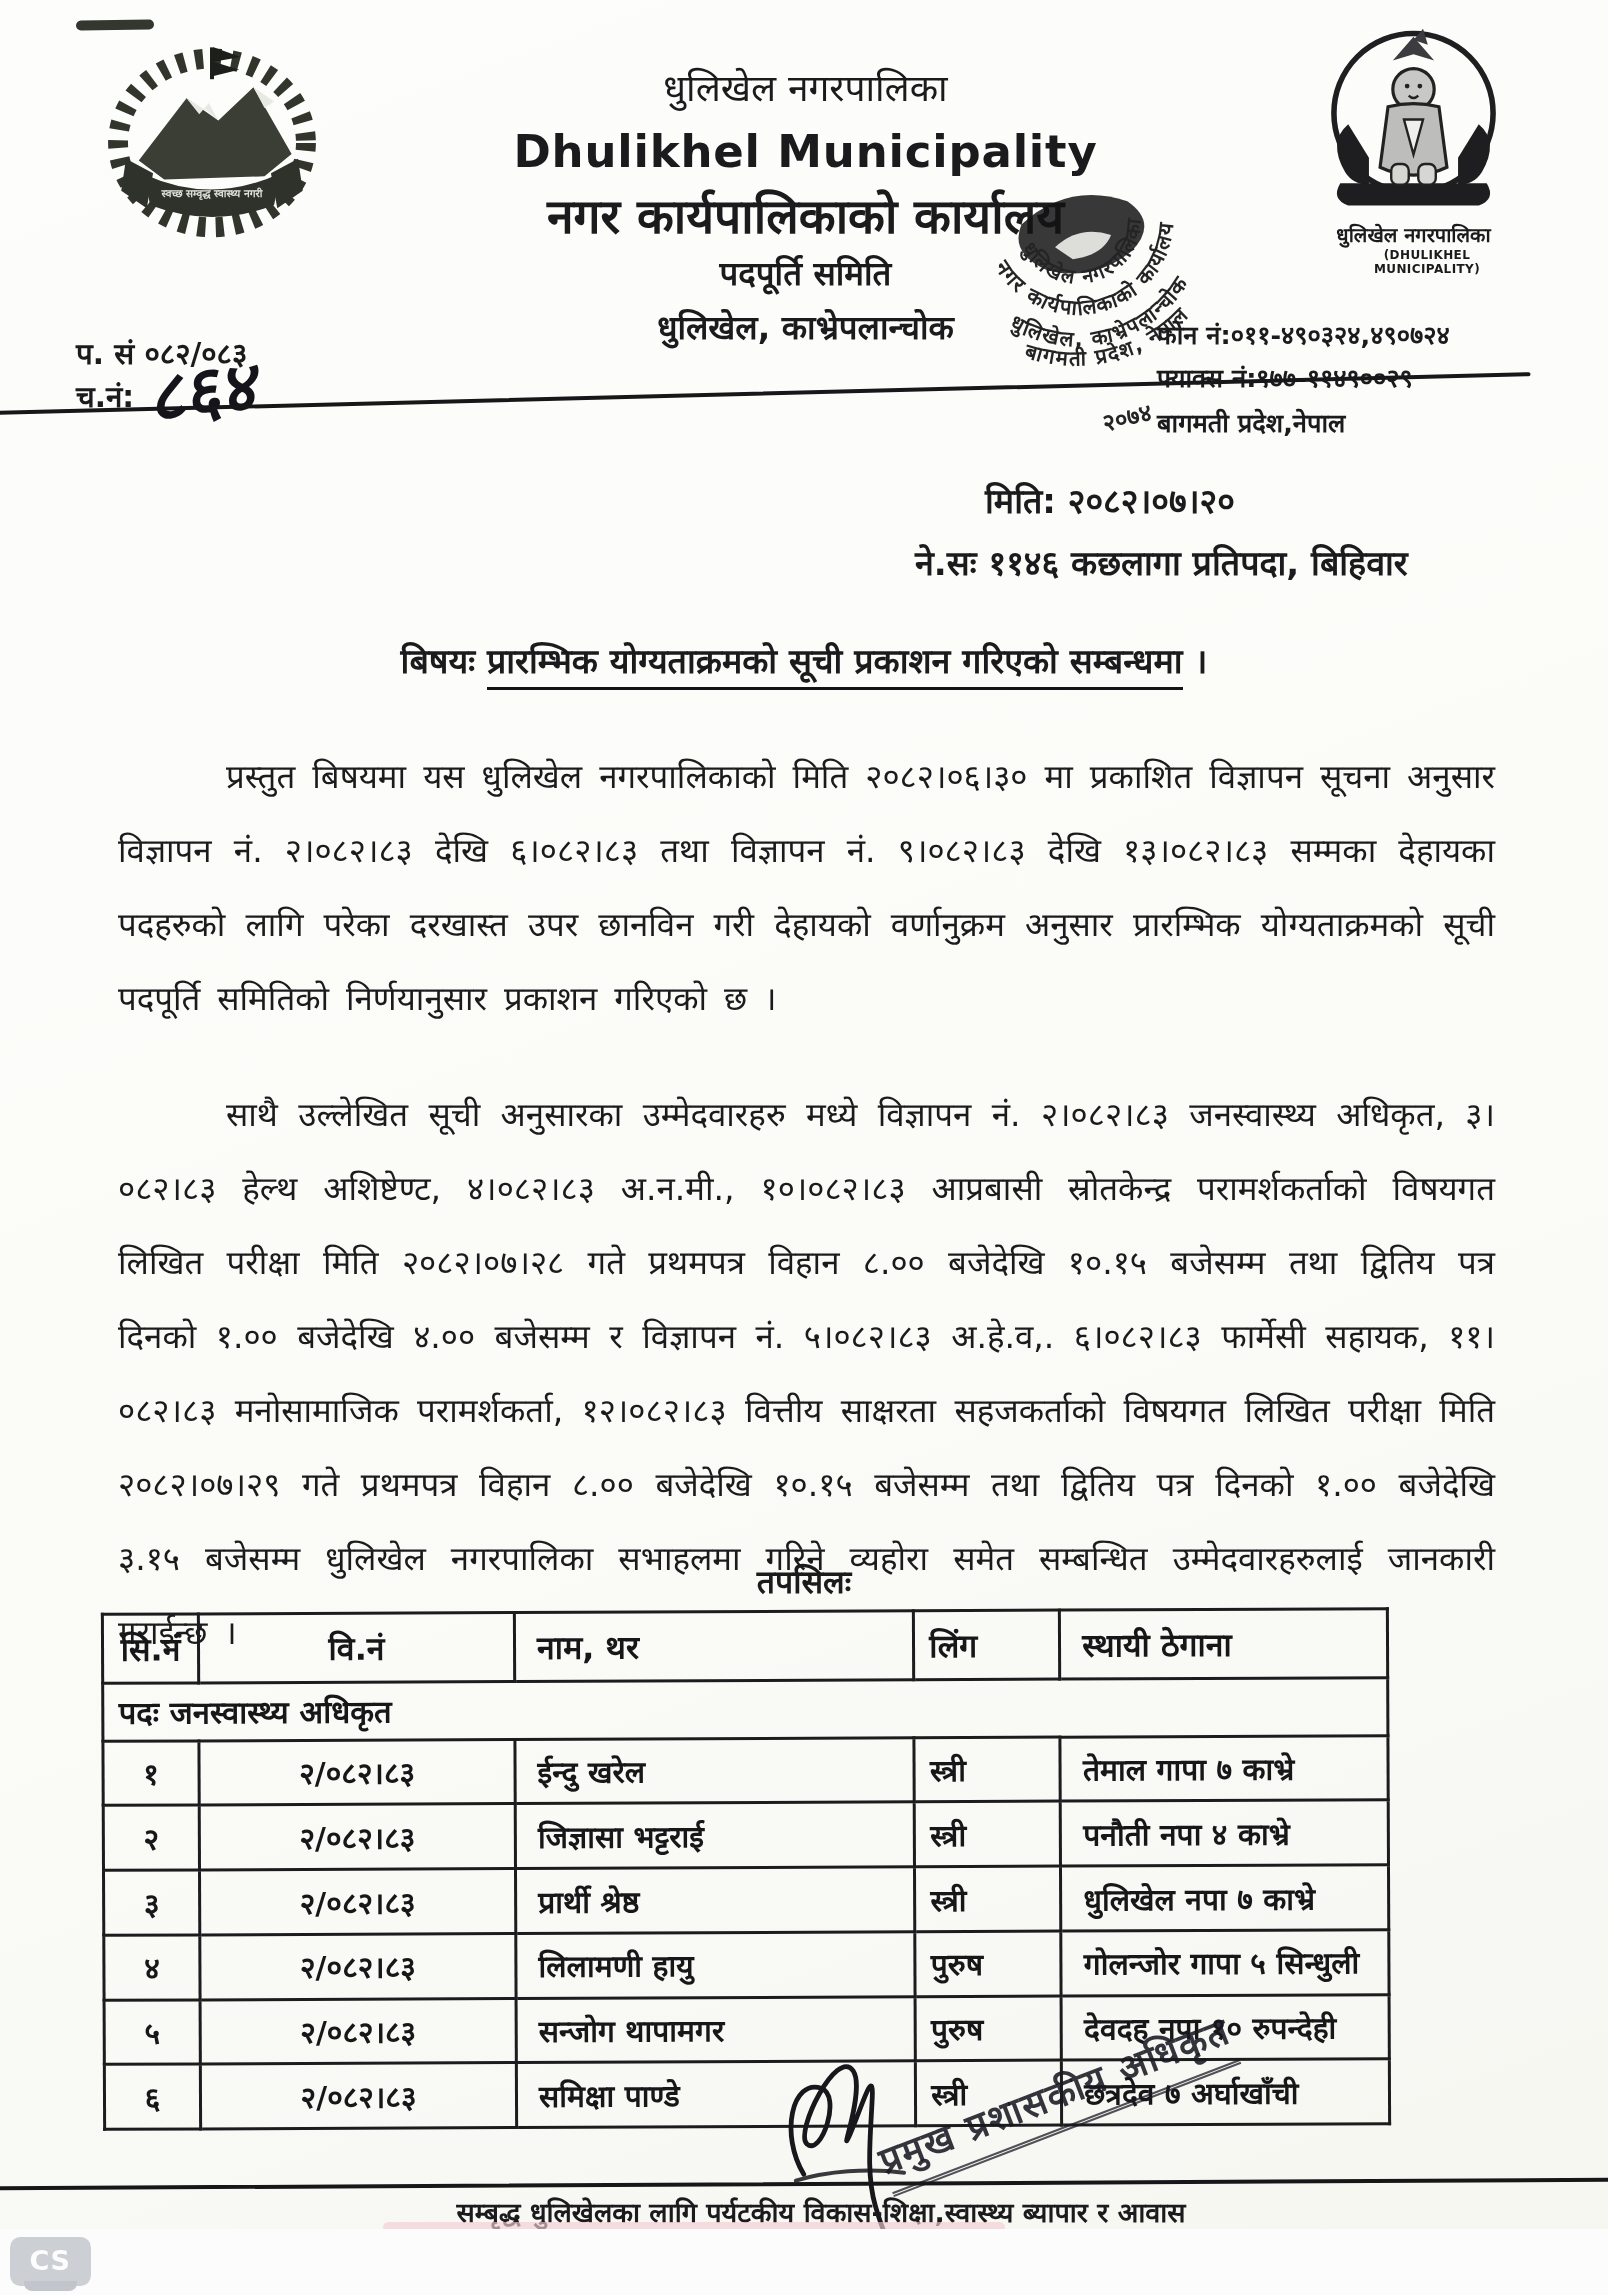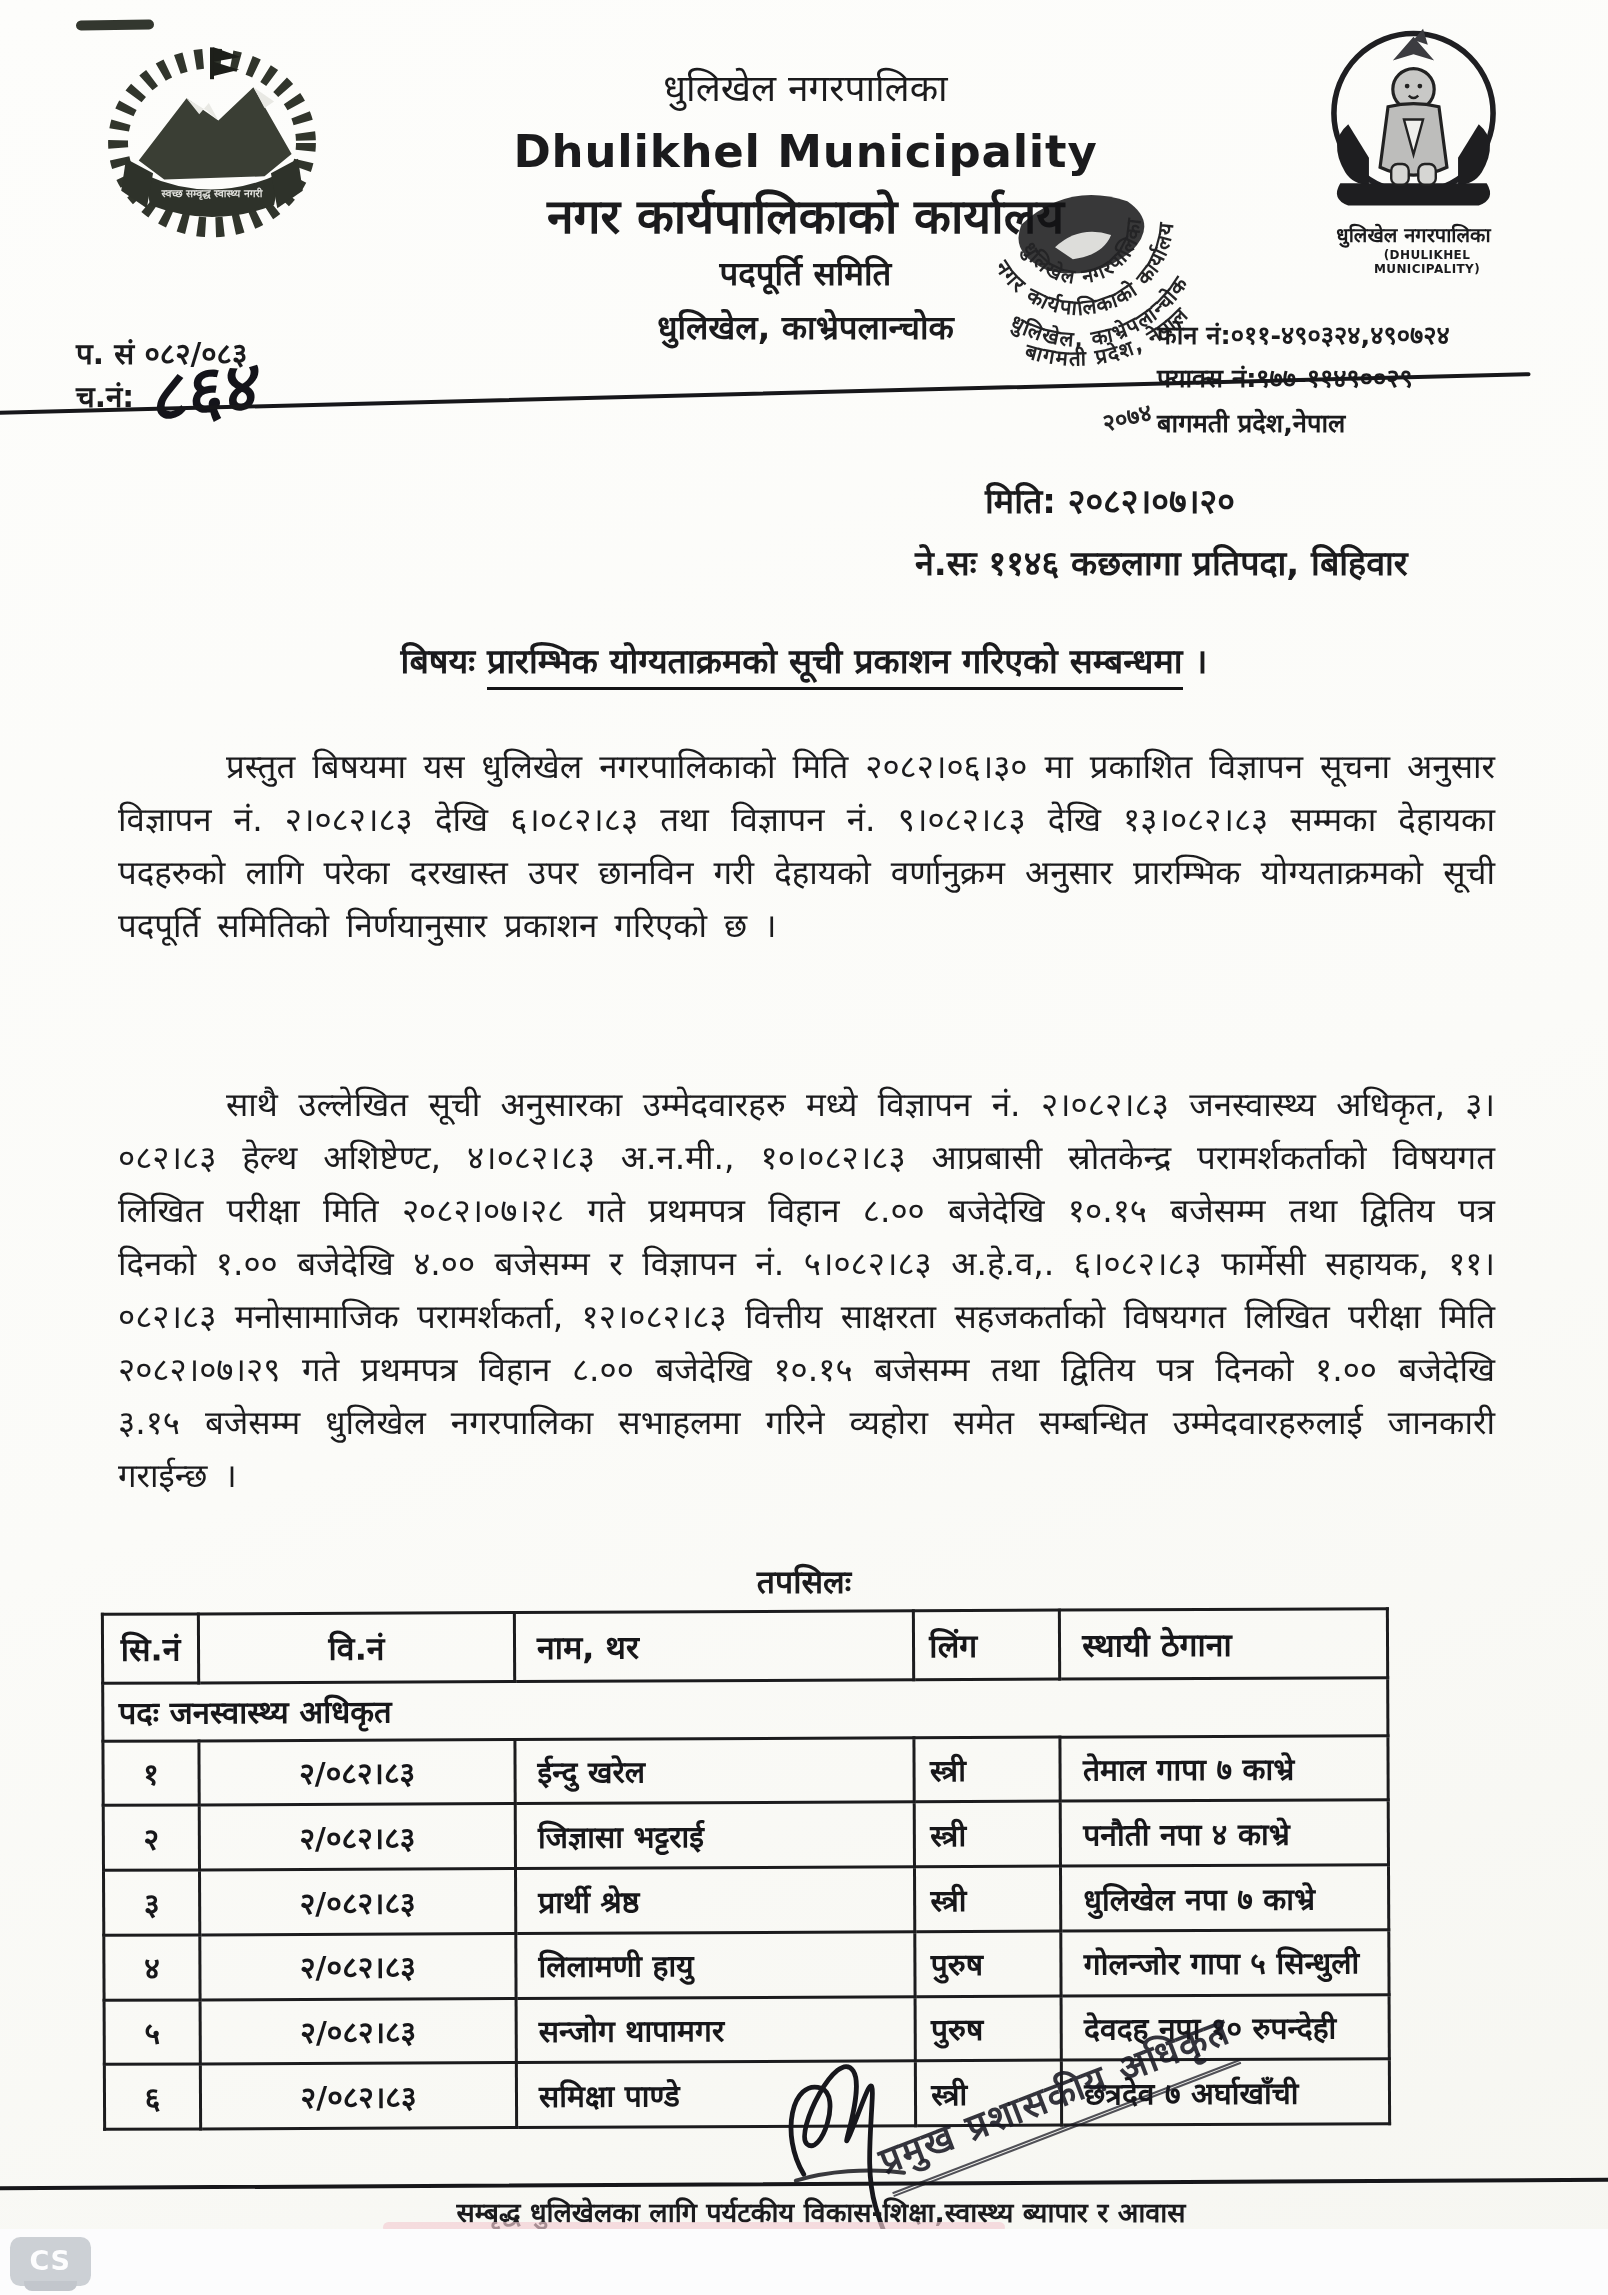--- a/index.html
+++ b/index.html
@@ -36,21 +36,21 @@
   .chn-label{left:76px;top:375px;font-size:29.5px;font-weight:700;}
   .chn-hand{left:153px;top:341px;font-size:69px;font-weight:600;transform:rotate(-7deg) skewX(-10deg);color:#14141a;}
   .rule-top{left:-6.4px;top:411px;width:1537px;height:4px;background:#17171a;transform:rotate(-1.45deg);transform-origin:left center;border-radius:2.4px;}
   
   .date1{left:985px;top:477px;font-size:34px;font-weight:600;}
   .date2{left:915px;top:539px;font-size:34px;font-weight:600;white-space:nowrap;}
   
   .subject{left:0;top:637px;width:100%;text-align:center;font-size:34px;font-weight:600;}
   .subject .u{border-bottom:3.2px solid #141416;padding-bottom:5.6px;}
   
-  .para{left:118px;width:1377px;font-size:33px;line-height:53px;font-weight:500;text-align:justify;text-indent:108px;word-spacing:6.4px;}
+  .para{left:118px;width:1377px;font-size:33px;line-height:74px;font-weight:500;text-align:justify;text-indent:108px;word-spacing:6.4px;}
   .para1{top:740px;}
   .para2{top:1078px;}
   .tapasil{left:0;top:1559px;width:100%;text-align:center;font-size:32px;font-weight:700;}
   
   .tbl{left:102px;top:1610px;width:1288px;border-collapse:collapse;table-layout:fixed;transform:rotate(-.25deg);}
   .tbl td,.tbl th{border:3.2px solid #1c1c1e;font-size:30px;font-weight:600;color:#17171a;padding:6.4px 8px;overflow:hidden;white-space:nowrap;}
   .tbl th{font-size:32px;font-weight:700;text-align:center;height:53px;}
   .tbl .c1{width:77px;text-align:center;}
   .tbl .c2{width:297px;text-align:center;}
   .tbl .c3{width:367px;text-align:left;padding-left:21px;}

